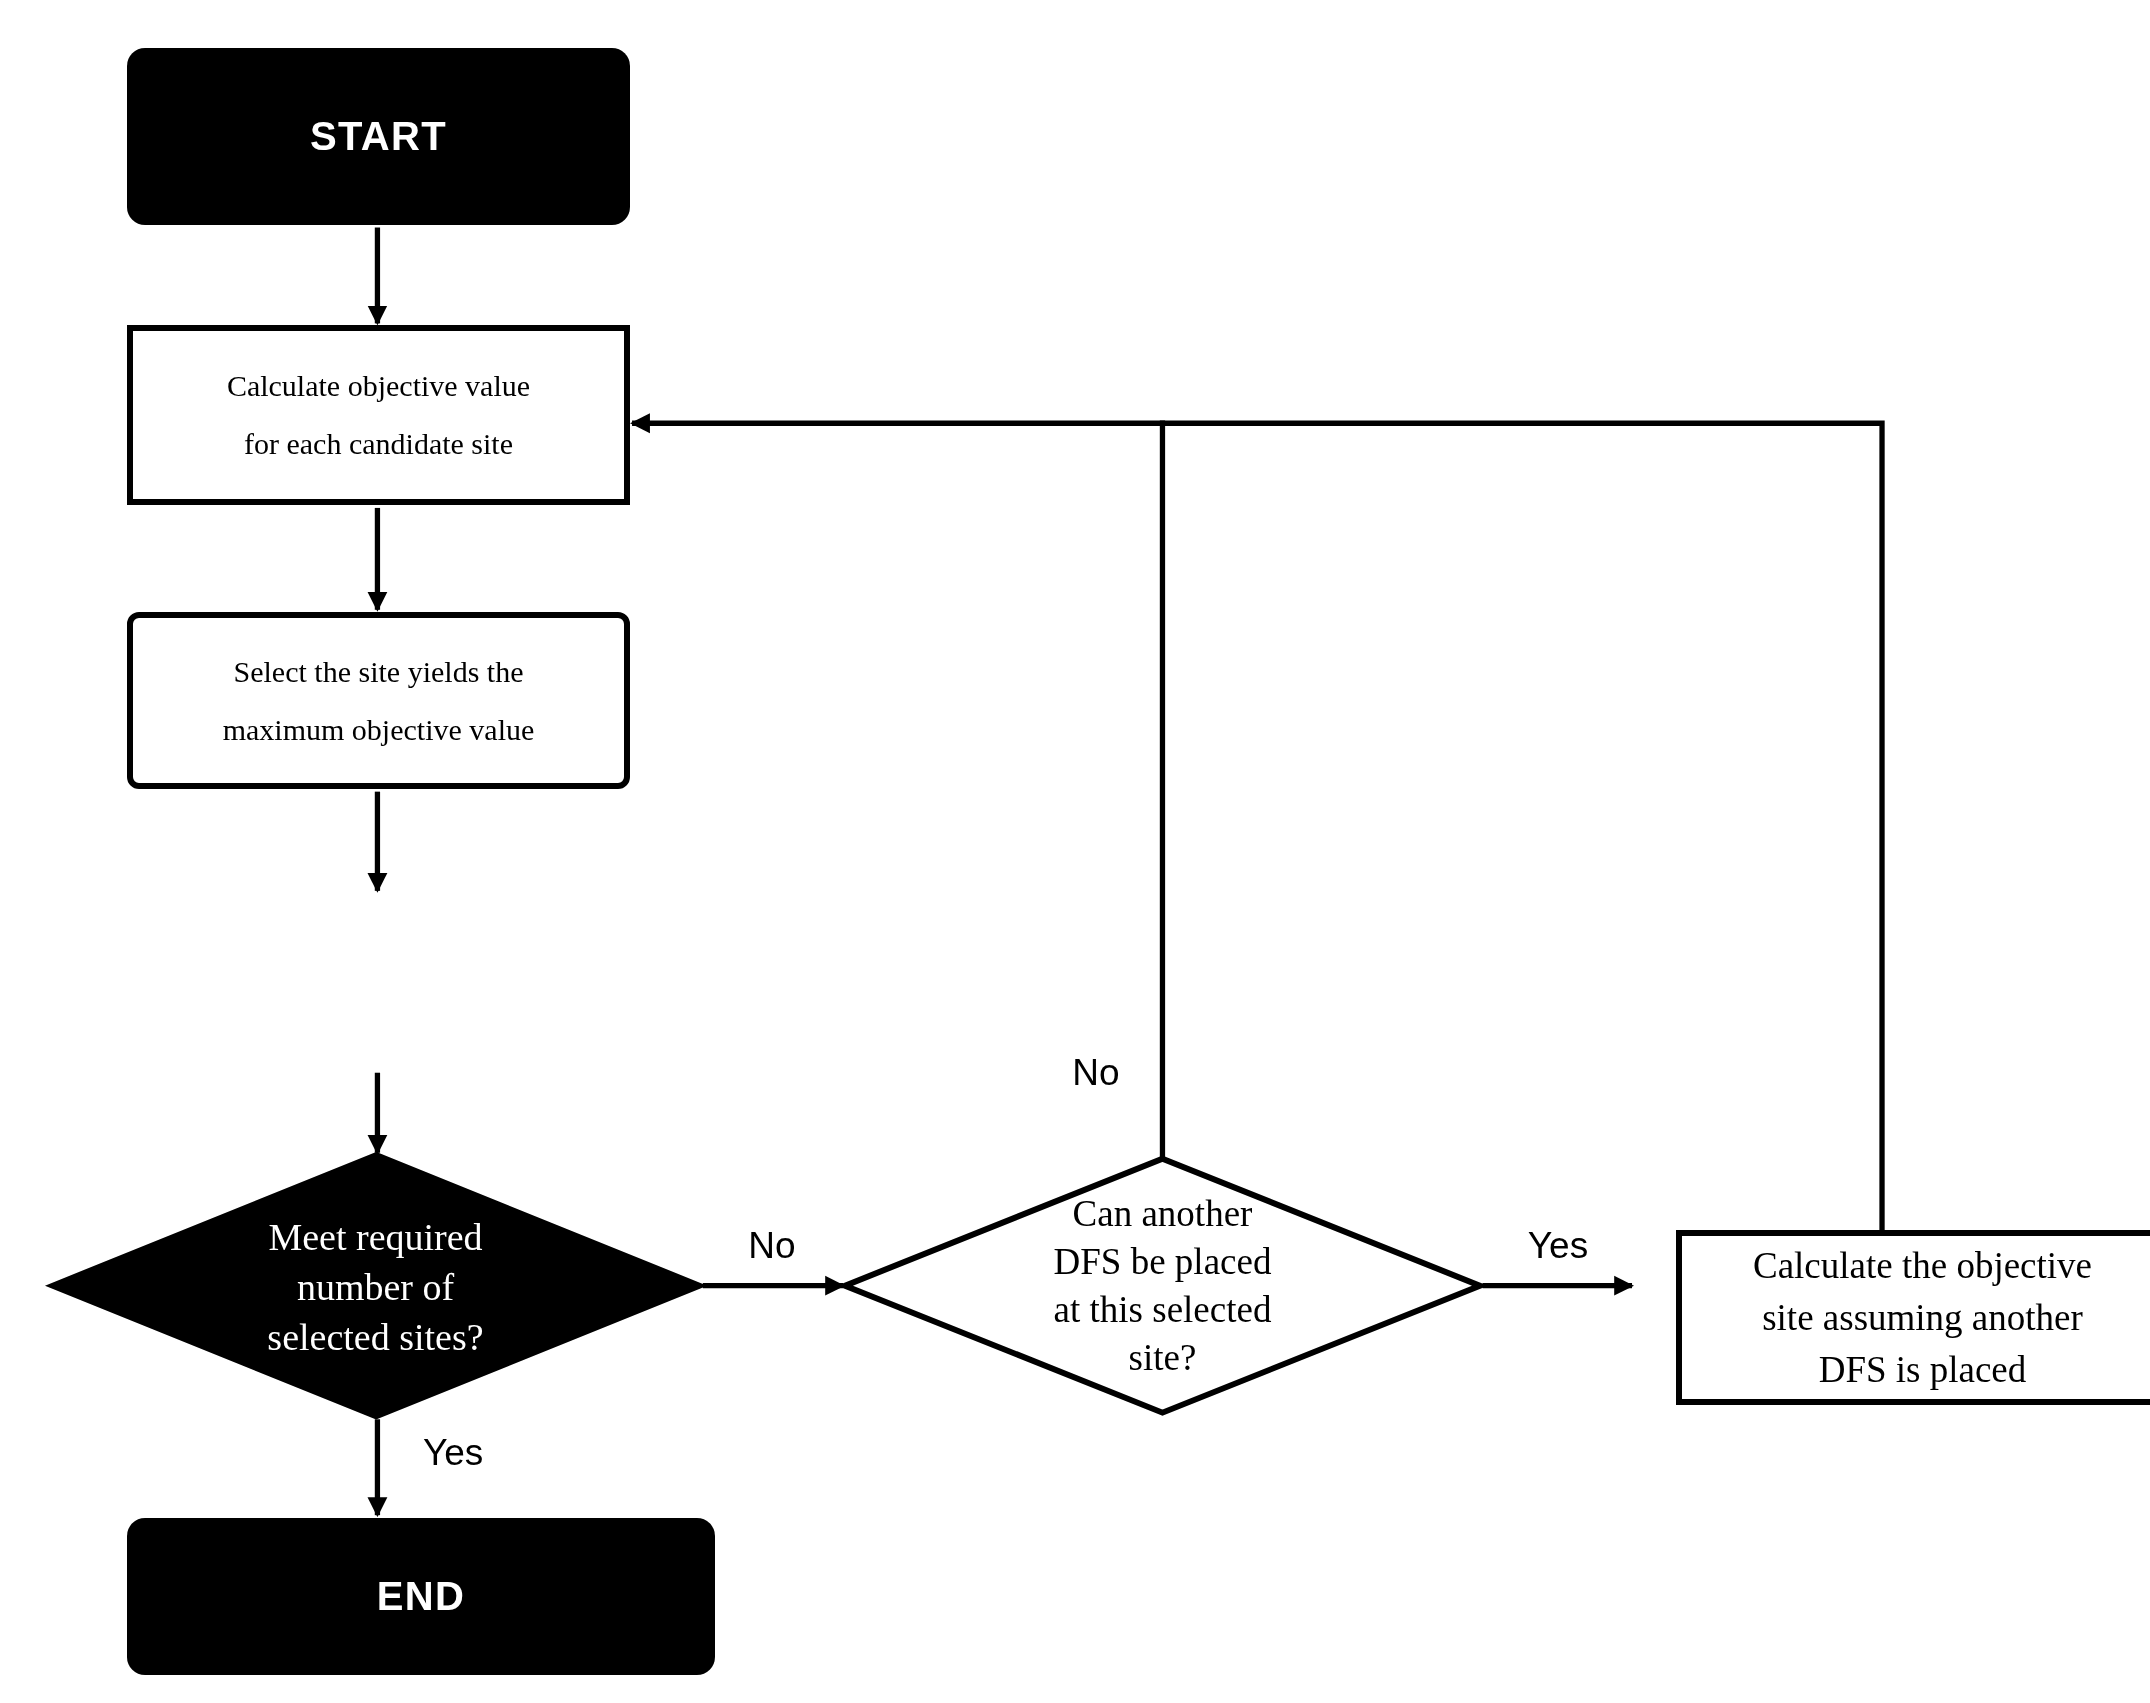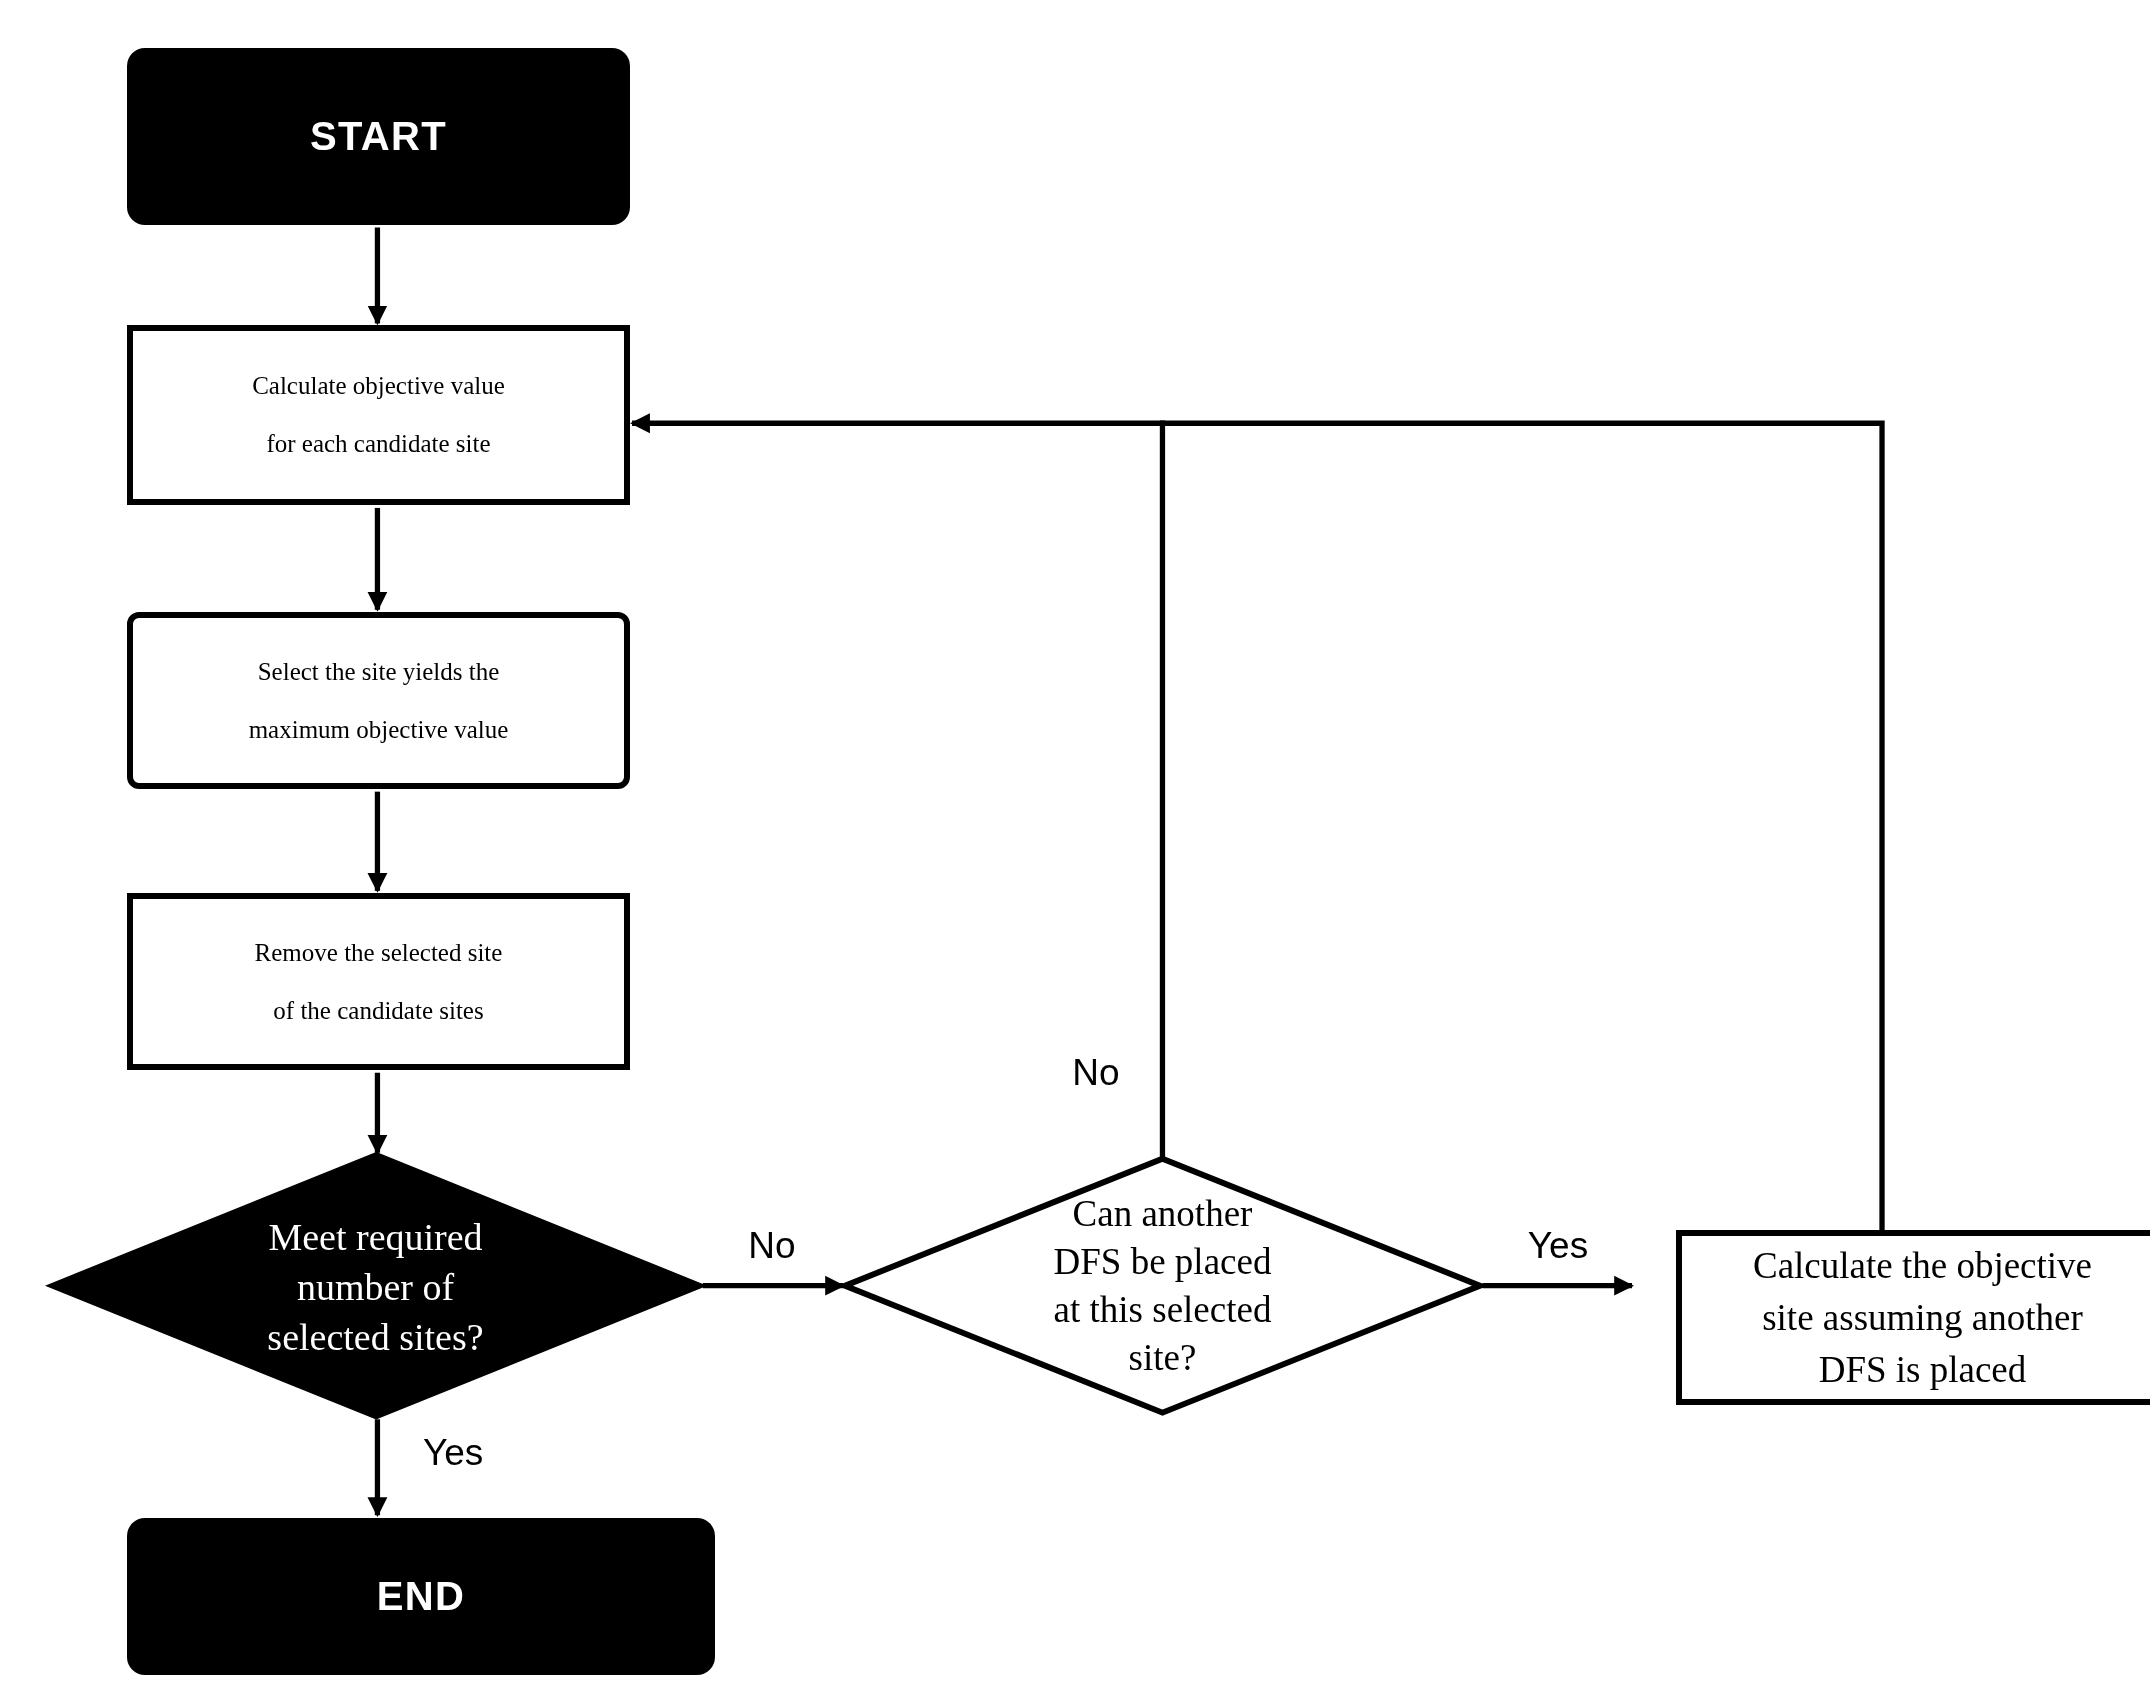--- a/index.html
+++ b/index.html
@@ -3,21 +3,21 @@
 <meta charset="utf-8">
 <style>
   html,body{margin:0;padding:0;background:#ffffff;}
   .canvas{position:relative;width:2151px;height:1703px;background:#ffffff;overflow:hidden;
           font-family:"Liberation Serif",serif;color:#000;}
   svg.wires{position:absolute;left:0;top:0;}
   .node{position:absolute;display:flex;flex-direction:column;align-items:center;justify-content:center;
         text-align:center;box-sizing:border-box;}
   .terminal{background:#000000;color:#ffffff;border-radius:18px;
             font-family:"Liberation Sans",sans-serif;font-weight:bold;font-size:40px;letter-spacing:1.3px;}
-  .process{background:#ffffff;border:6.6px solid #000000;font-size:25px;line-height:58px;}
+  .process{background:#ffffff;border:6.6px solid #000000;font-size:30px;line-height:58px;}
   .process span{display:block;white-space:nowrap;}
   .process.small{font-size:37px;line-height:52px;border-width:6px;margin-left:42px;}
   .diamond-text{position:absolute;display:flex;flex-direction:column;align-items:center;justify-content:center;
                 text-align:center;pointer-events:none;}
   .diamond-text span{display:block;white-space:nowrap;}
   .dt-dark{color:#ffffff;font-size:38px;line-height:50px;}
   .dt-light{color:#000000;font-size:37px;line-height:48px;}
   .edge-label{position:absolute;font-family:"Liberation Sans",sans-serif;font-size:37px;color:#000;white-space:nowrap;}
 </style>
 </head>
@@ -62,24 +62,20 @@
   <div class="node process" style="left:127px;top:325px;width:503px;height:180px;">
     <span>Calculate objective value</span>
     <span>for each candidate site</span>
   </div>
 
   <div class="node process" style="left:127px;top:612px;width:503px;height:177px;border-radius:12px;">
     <span>Select the site yields the</span>
     <span>maximum objective value</span>
   </div>
 
-  <div class="node process" style="left:127px;top:893px;width:503px;height:177px;">
-    <span>Remove the selected site</span>
-    <span>of the candidate sites</span>
-  </div>
 
   <div class="diamond-text dt-dark" style="left:111px;top:1191px;width:529px;height:191px;">
     <span>Meet required</span>
     <span>number of</span>
     <span>selected sites?</span>
   </div>
 
   <div class="node terminal" style="left:127px;top:1518px;width:588px;height:157px;">
     <span>END</span>
   </div>

